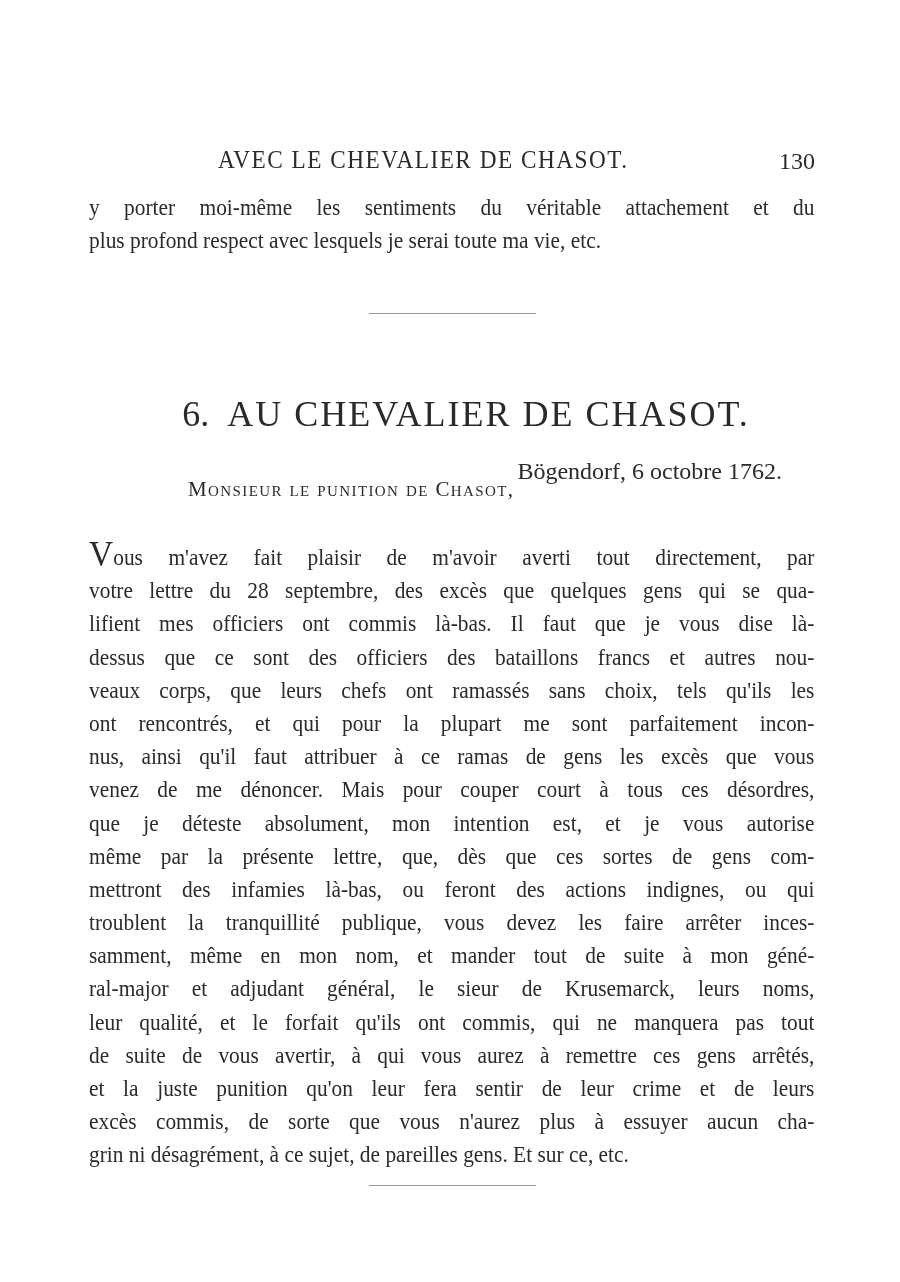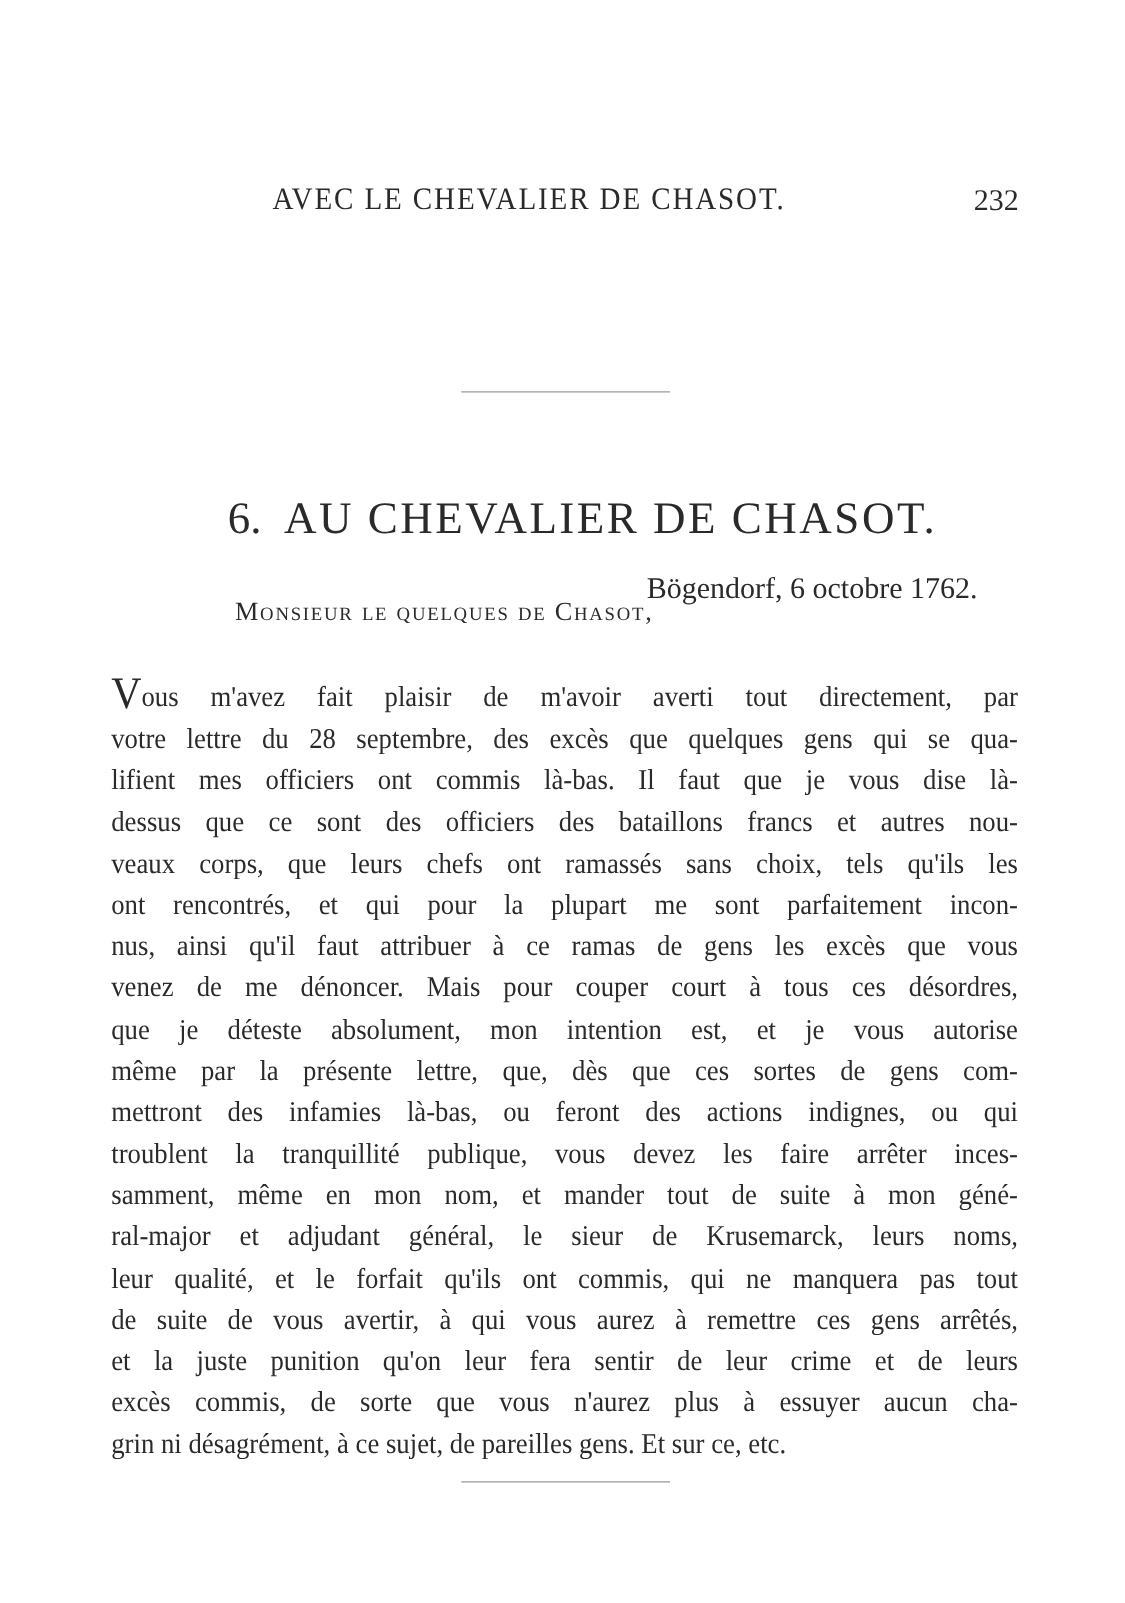--- a/index.html
+++ b/index.html
@@ -116,33 +116,37 @@
       vertical-align: -1px;
     }
   </style>
 </head>
 <body>
 
 <div class="page">
 
   <div class="running-head">
     <span class="running-title">AVEC LE CHEVALIER DE CHASOT.</span>
-    <span class="page-number">232</span>
+    <span class="page-number">130</span>
   </div>
 
+  <div class="text-block continuation">
+    <span class="line">y porter moi-même les sentiments du véritable attachement et du</span>
+    <span class="line last">plus profond respect avec lesquels je serai toute ma vie, etc.</span>
+  </div>
 
   <div class="divider top"></div>
 
   <div class="letter-title">
     <span class="num">6.</span><span>AU CHEVALIER DE CHASOT.</span>
   </div>
 
   <div class="place-date">Bögendorf, 6 octobre 1762.</div>
 
-  <div class="salutation">Monsieur le quelques de Chasot,</div>
+  <div class="salutation">Monsieur le punition de Chasot,</div>
 
   <div class="text-block body-block">
     <span class="line"><span class="dropcap">V</span><span>ous m'avez fait plaisir de m'avoir averti tout directement, par</span></span>
     <span class="line">votre lettre du 28 septembre, des excès que quelques gens qui se qua-</span>
     <span class="line">lifient mes officiers ont commis là-bas. Il faut que je vous dise là-</span>
     <span class="line">dessus que ce sont des officiers des bataillons francs et autres nou-</span>
     <span class="line">veaux corps, que leurs chefs ont ramassés sans choix, tels qu'ils les</span>
     <span class="line">ont rencontrés, et qui pour la plupart me sont parfaitement incon-</span>
     <span class="line">nus, ainsi qu'il faut attribuer à ce ramas de gens les excès que vous</span>
     <span class="line">venez de me dénoncer. Mais pour couper court à tous ces désordres,</span>

